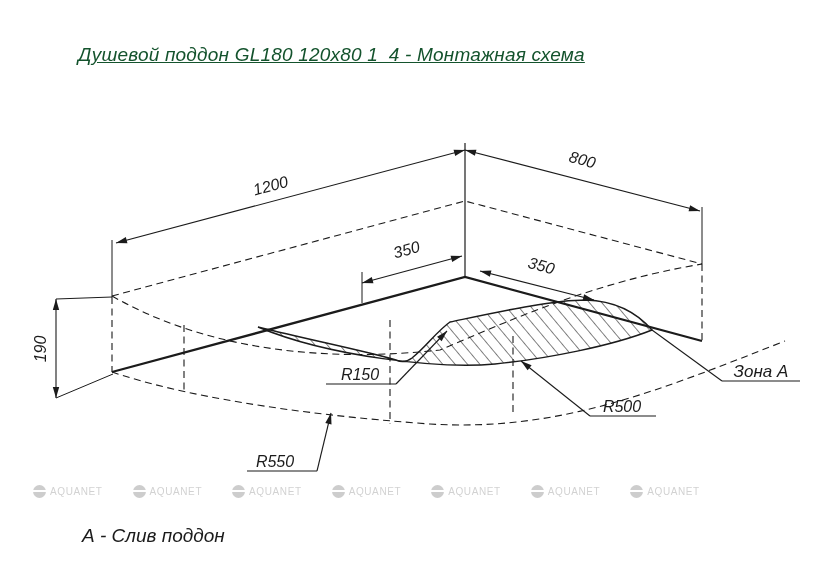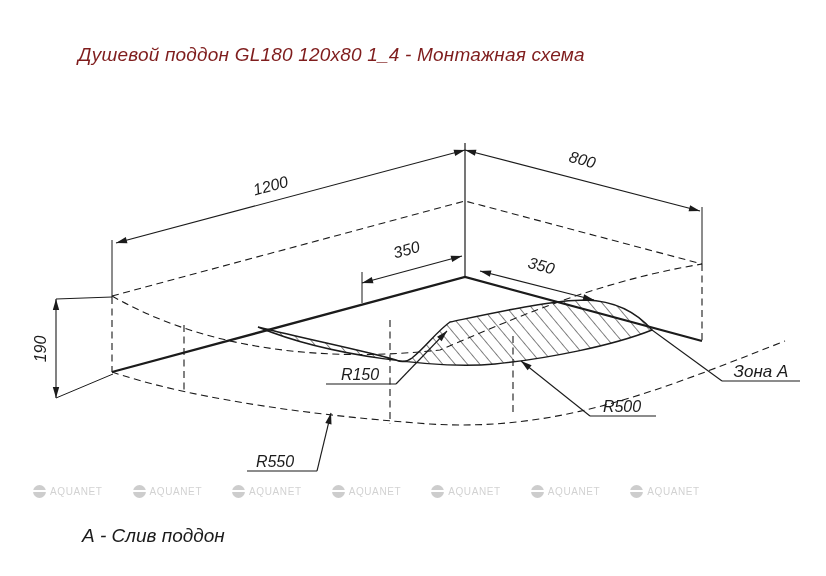--- a/index.html
+++ b/index.html
@@ -3,21 +3,21 @@
 <meta charset="utf-8">
 <style>
   html,body{margin:0;padding:0;background:#fff;}
   .stage{
     position:relative;width:826px;height:576px;background:#ffffff;
     overflow:hidden;font-family:"Liberation Sans",sans-serif;
   }
   .drawing-svg{position:absolute;left:0;top:0;}
   .doc-title{
     position:absolute;left:78px;top:44px;width:560px;
-    font-style:italic;font-size:19px;color:#7f1d1d;letter-spacing:0.2px;
+    font-style:italic;font-size:19px;color:#14532d;letter-spacing:0.2px;text-decoration:underline;
   }
   .footnote{
     position:absolute;left:82px;top:525px;
     font-style:italic;font-size:19px;color:#1b1b1b;
   }
   .watermarks{
     position:absolute;left:33px;top:483px;width:840px;height:16px;
     display:flex;gap:30px;align-items:center;
   }
   .wm{display:flex;align-items:center;gap:4px;flex:0 0 auto;}

